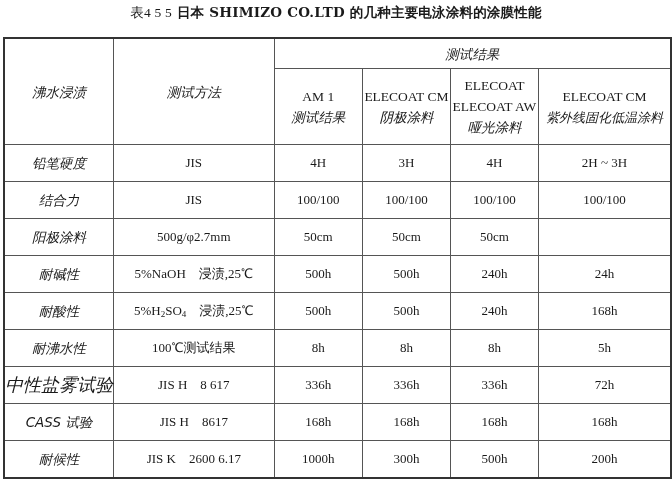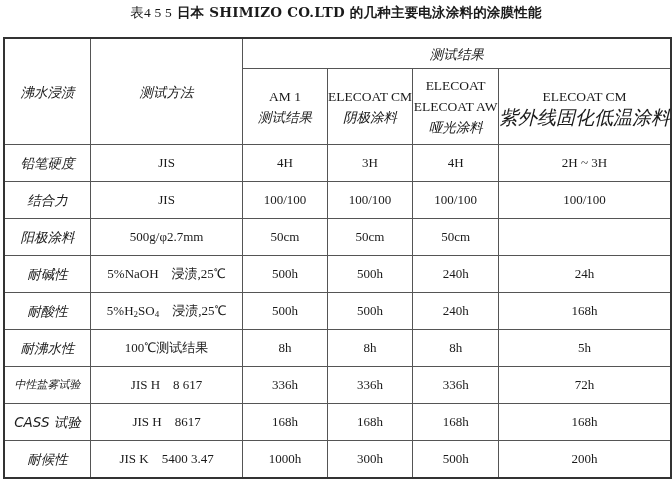--- a/index.html
+++ b/index.html
@@ -55,21 +55,21 @@
       <div class="lat hline">ELECOAT CM</div>
       <div class="cn hline">阴极涂料</div>
     </th>
     <th>
       <div class="lat hline">ELECOAT</div>
       <div class="lat hline">ELECOAT AW</div>
       <div class="cn hline">哑光涂料</div>
     </th>
     <th>
       <div class="lat hline">ELECOAT CM</div>
-      <div class="cn hline" style="white-space:nowrap;font-size:19px;">紫外线固化低温涂料</div>
+      <div class="cn hline" style="white-space:nowrap;font-size:13px;">紫外线固化低温涂料</div>
     </th>
   </tr>
 
   <tr class="data">
     <td class="cn">铅笔硬度</td>
     <td class="lat">JIS</td>
     <td class="lat">4H</td>
     <td class="lat">3H</td>
     <td class="lat">4H</td>
     <td class="lat">2H ~ 3H</td>
@@ -108,37 +108,37 @@
   </tr>
   <tr class="data">
     <td class="cn">耐沸水性</td>
     <td class="lat">100℃测试结果</td>
     <td class="lat">8h</td>
     <td class="lat">8h</td>
     <td class="lat">8h</td>
     <td class="lat">5h</td>
   </tr>
   <tr class="data">
-    <td class="cn" style="font-size:11px;white-space:nowrap;">中性盐雾试验</td>
+    <td class="cn" style="font-size:18px;white-space:nowrap;">中性盐雾试验</td>
     <td class="lat">JIS H　8 617</td>
     <td class="lat">336h</td>
     <td class="lat">336h</td>
     <td class="lat">336h</td>
     <td class="lat">72h</td>
   </tr>
   <tr class="data">
     <td class="cn">CASS 试验</td>
     <td class="lat">JIS H　8617</td>
     <td class="lat">168h</td>
     <td class="lat">168h</td>
     <td class="lat">168h</td>
     <td class="lat">168h</td>
   </tr>
   <tr class="data">
     <td class="cn">耐候性</td>
-    <td class="lat">JIS K　5400 3.47</td>
+    <td class="lat">JIS K　2600 6.17</td>
     <td class="lat">1000h</td>
     <td class="lat">300h</td>
     <td class="lat">500h</td>
     <td class="lat">200h</td>
   </tr>
 </tbody>
   </table>
 
 </body></html>

